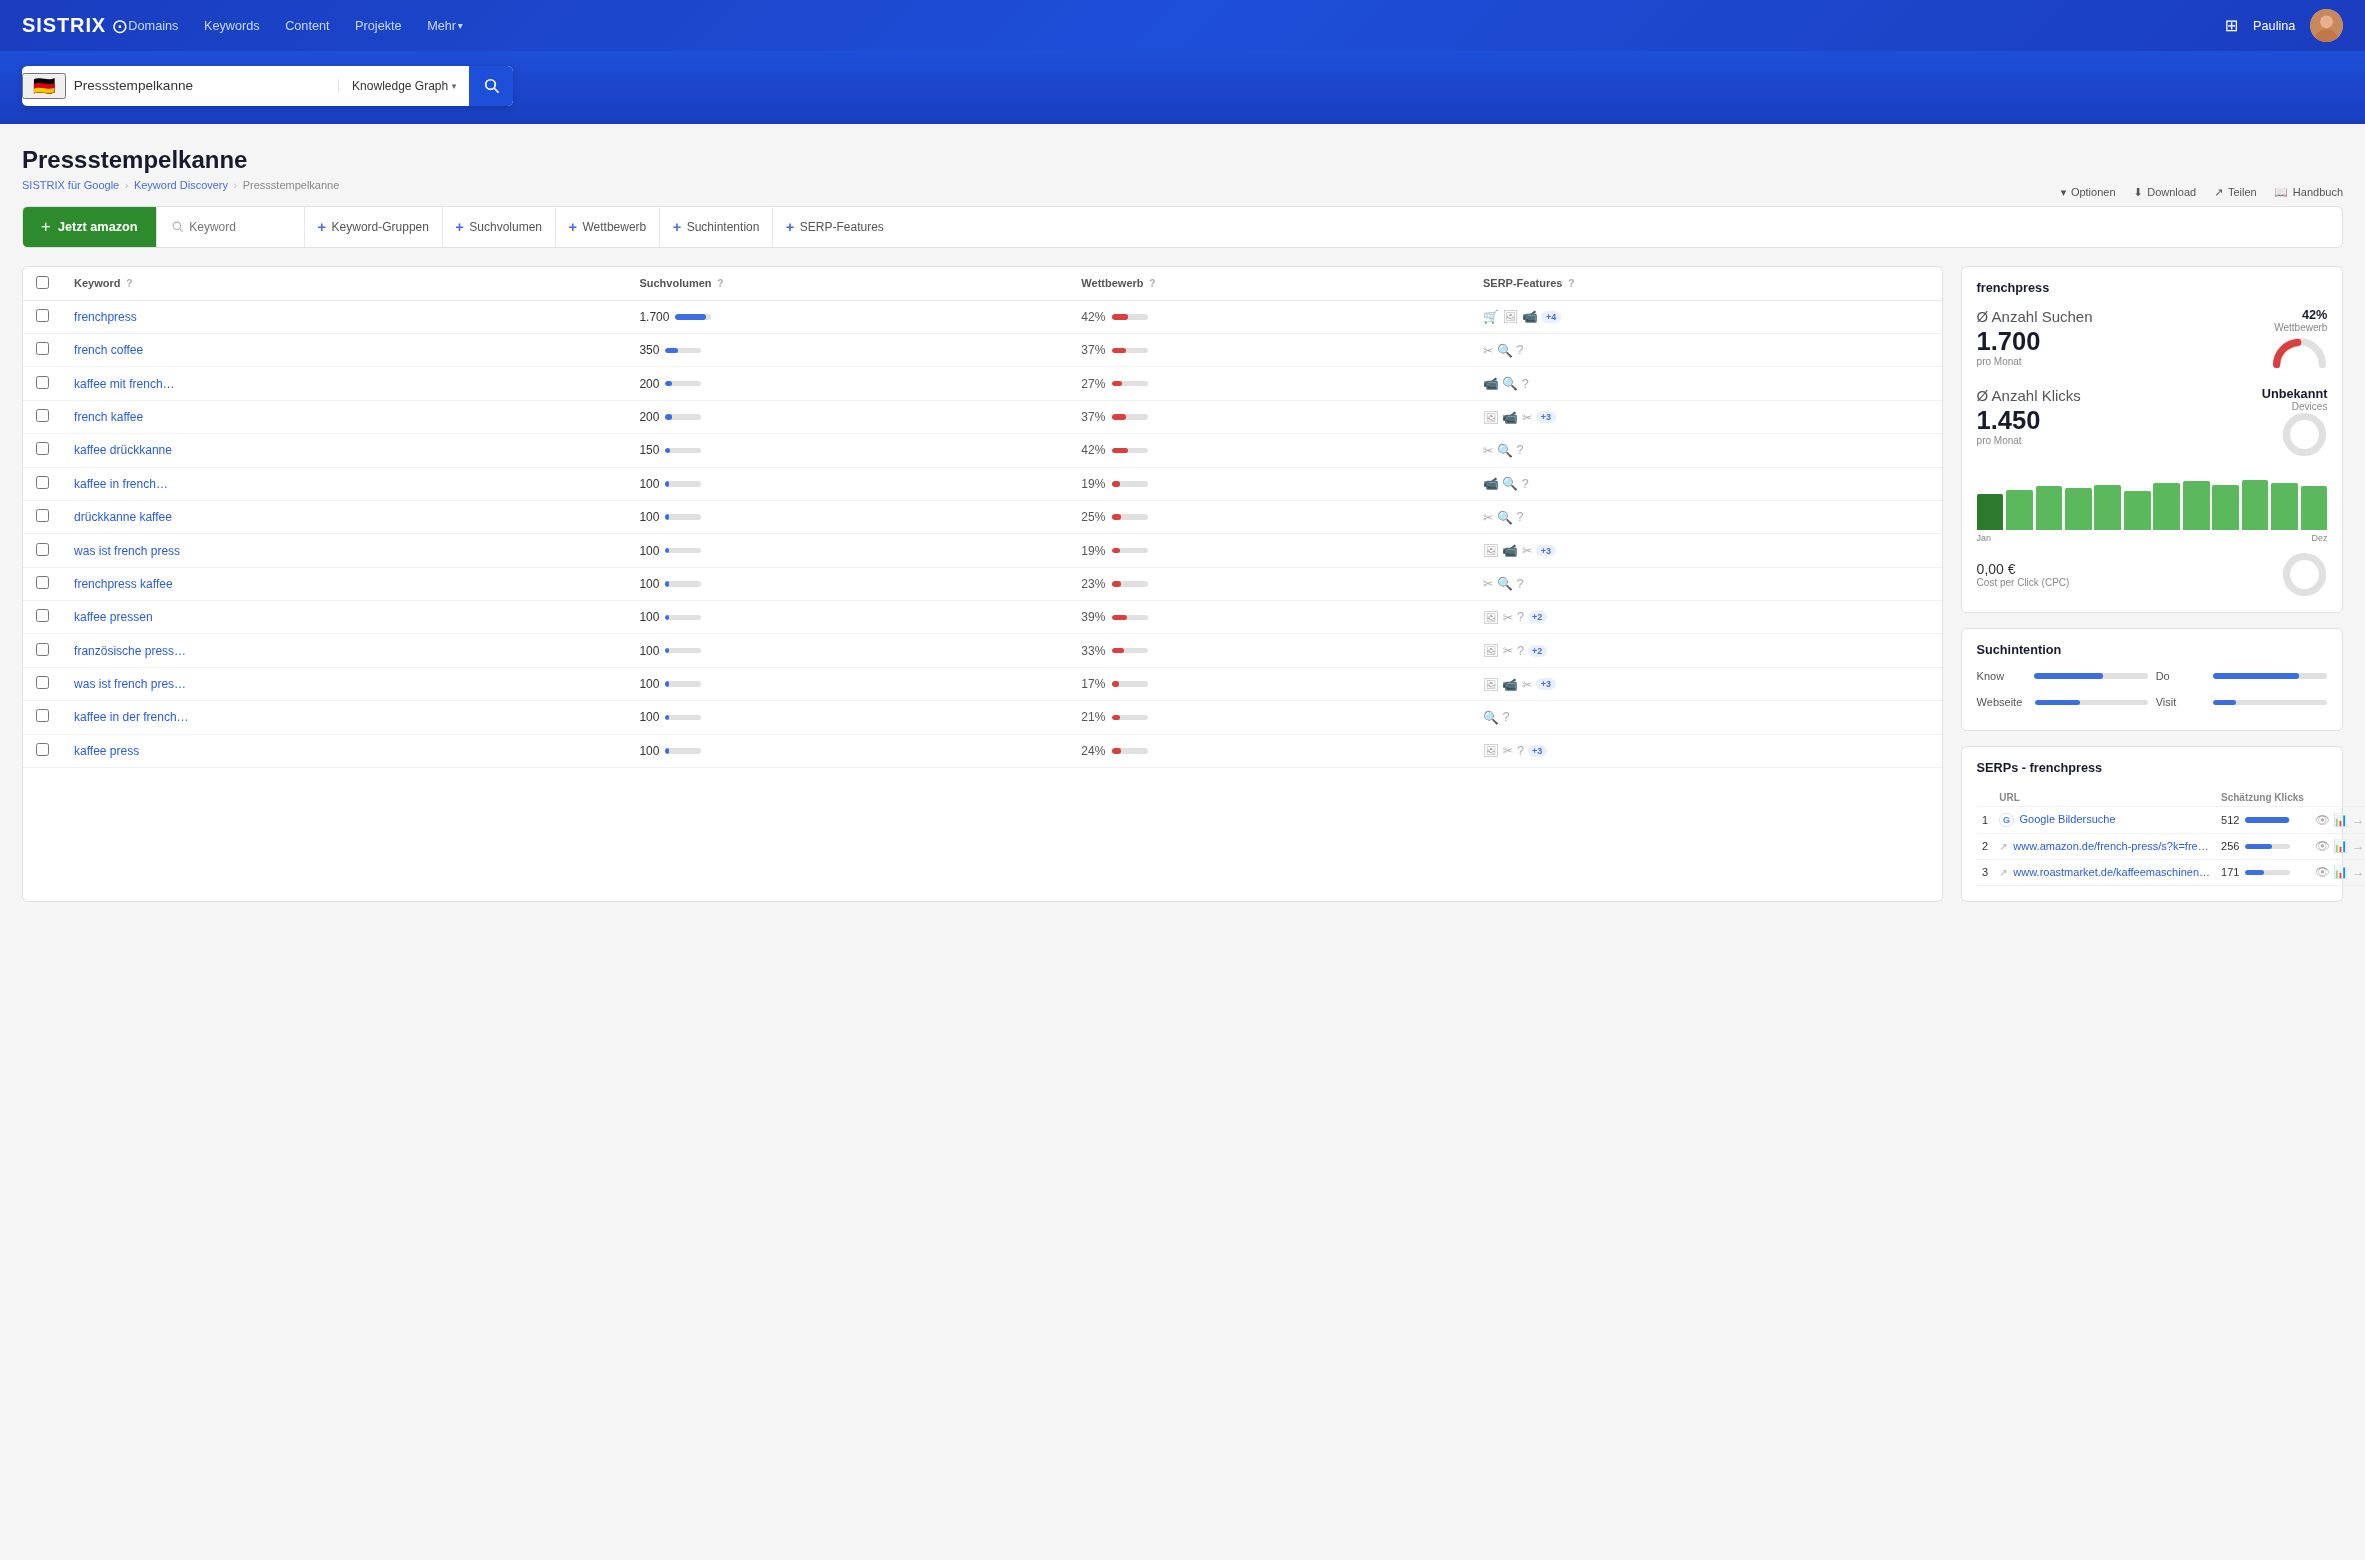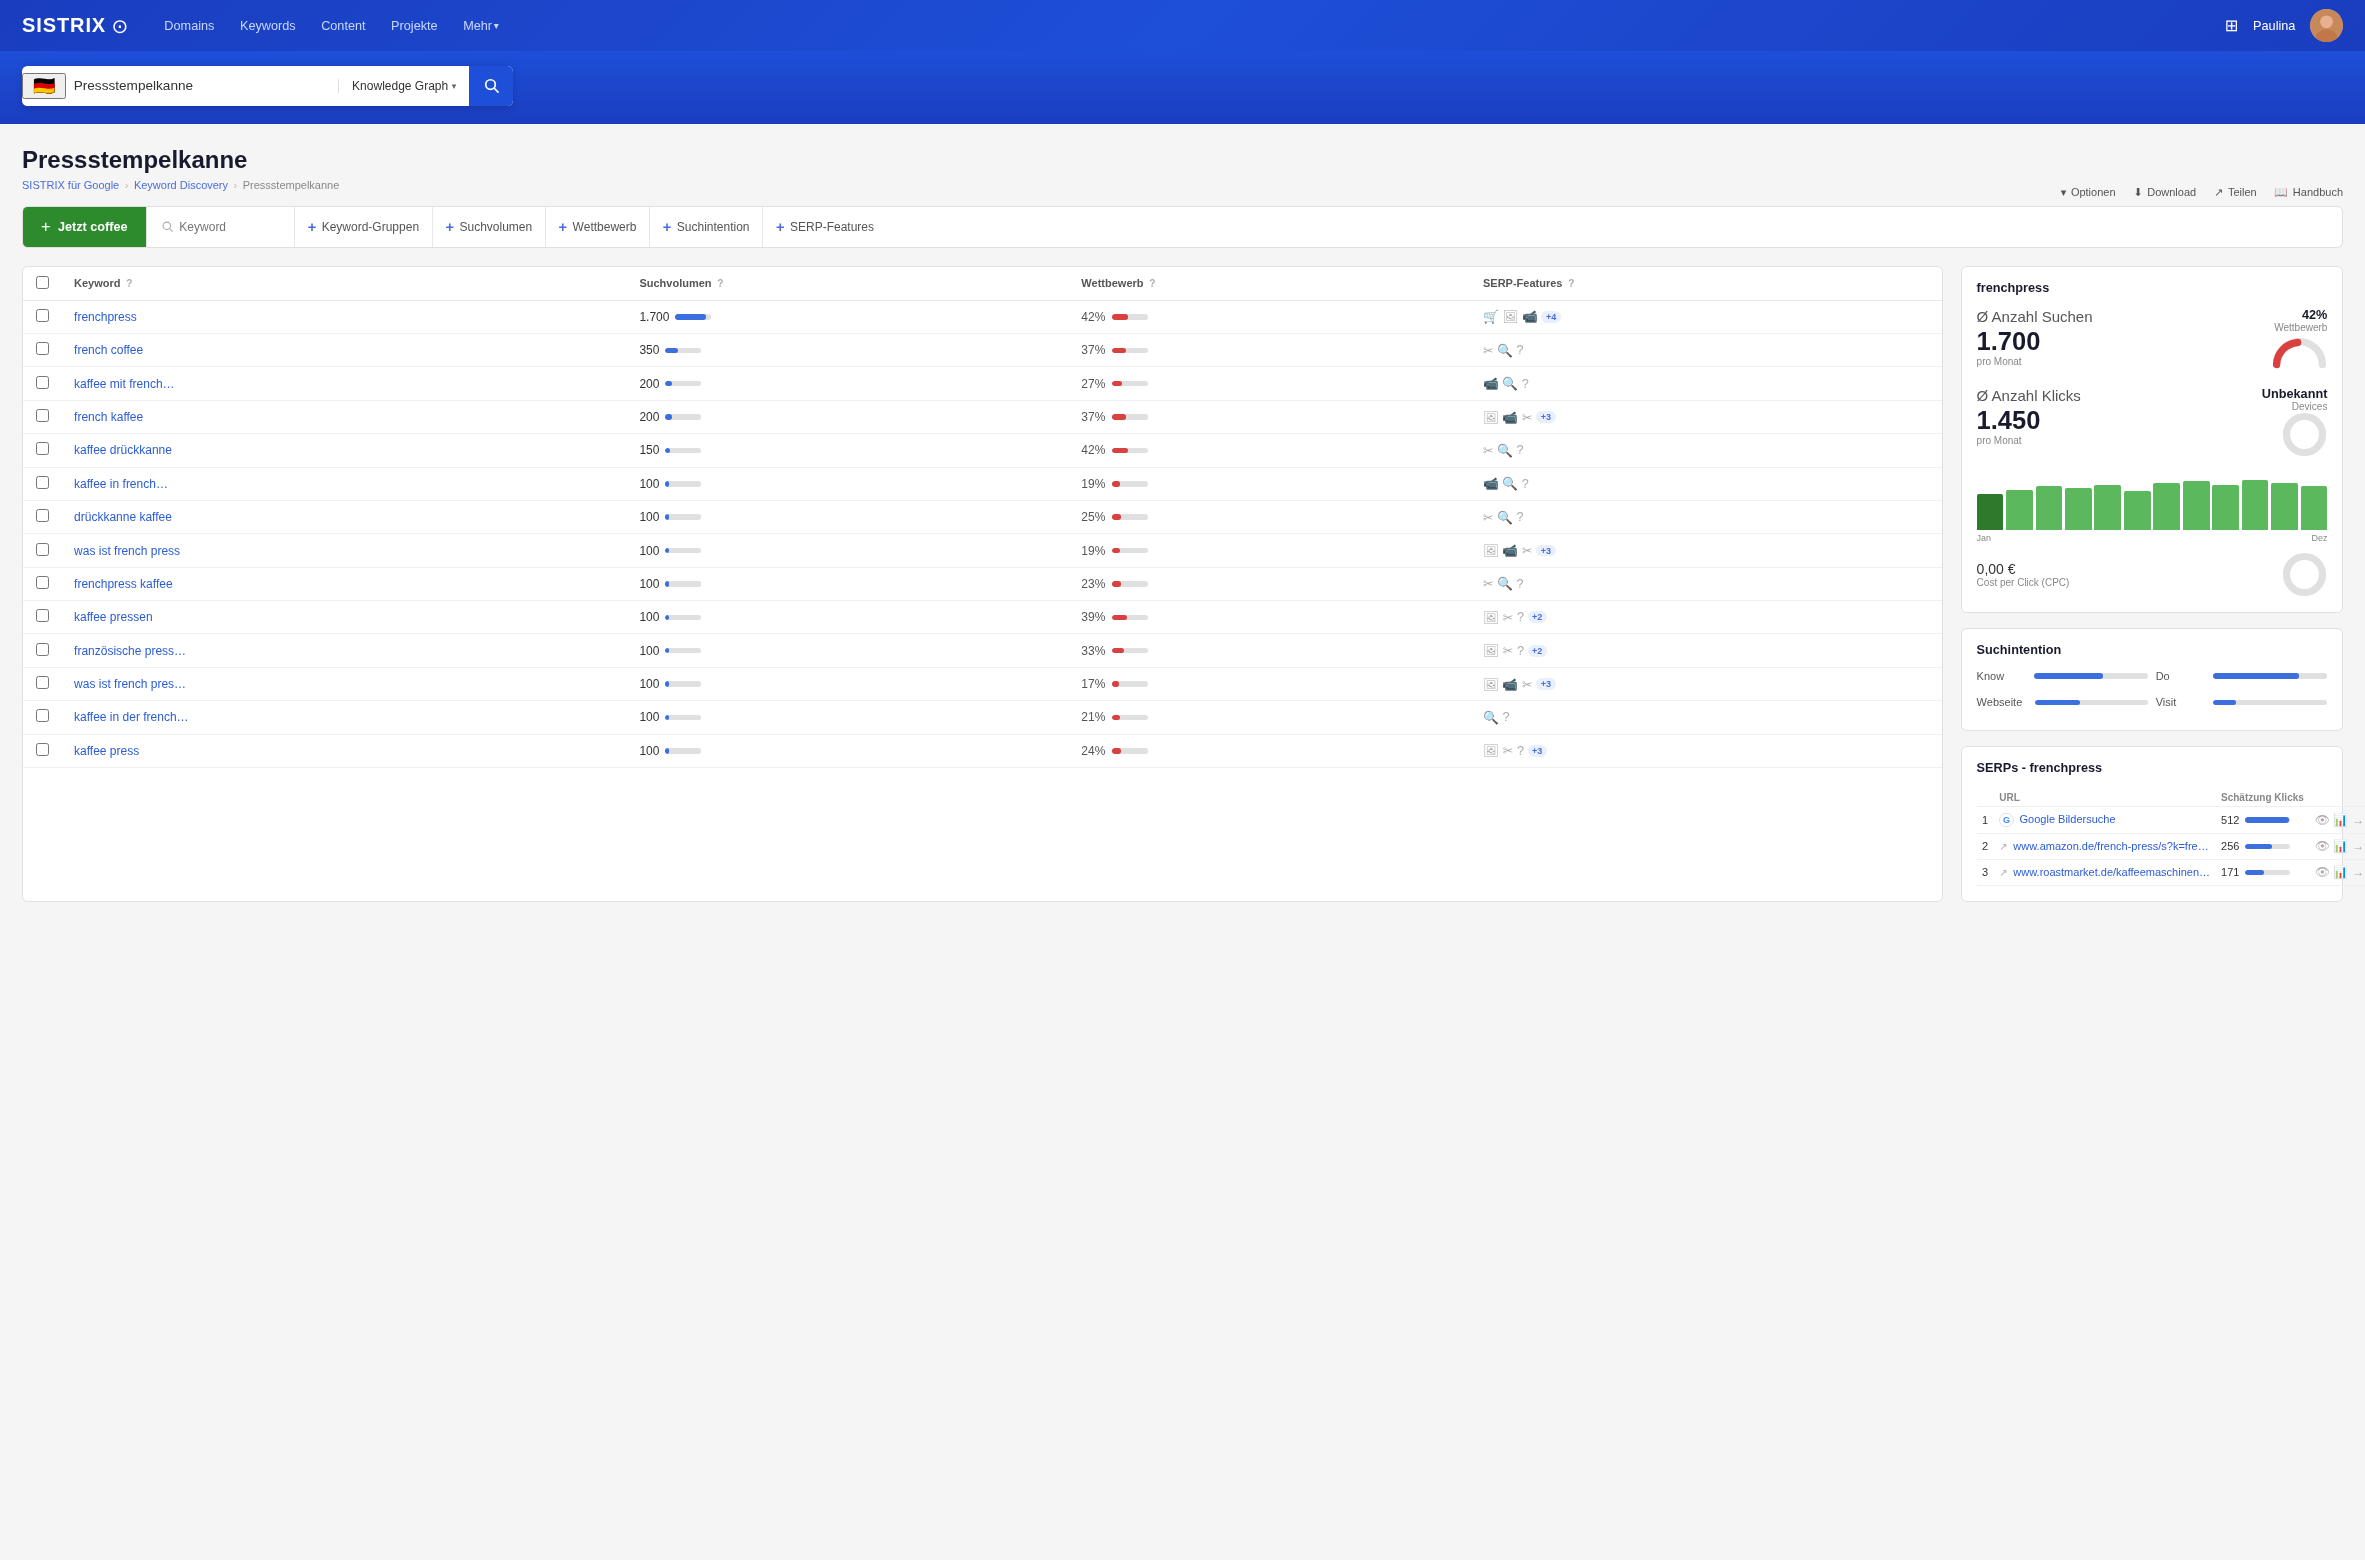--- a/index.html
+++ b/index.html
@@ -3,21 +3,21 @@
   <meta charset="utf-8">
   <style>
     * { box-sizing: border-box; margin: 0; padding: 0; }
     body { font-family: -apple-system, BlinkMacSystemFont, 'Segoe UI', Arial, sans-serif; font-size: 12px; background: #f5f5f5; color: #333; }
 
     
     .topnav {
       background: linear-gradient(135deg, #1a3dbf 0%, #1e4fd8 50%, #1a3dbf 100%);
       display: flex; align-items: center; padding: 0 22px; height: 51px;
     }
-    .logo { display: flex; align-items: center; margin-right: 36px; }
+    .logo { display: flex; align-items: center; }
     .logo-text { color: #fff; font-size: 20px; font-weight: 700; letter-spacing: 0.9px; margin-right: 5.5px; }
     .logo-icon { color: #fff; font-size: 20px; }
     .nav-links { display: flex; gap: 25.5px; flex: 1; }
     .nav-links a { color: #c8d8ff; font-size: 12.7px; text-decoration: none; cursor: pointer; }
     .nav-right { display: flex; align-items: center; gap: 14.6px; }
     .grid-icon { color: #fff; font-size: 16.4px; cursor: pointer; }
     .user-name { color: #fff; font-size: 12.7px; }
     .avatar { width: 33px; height: 33px; border-radius: 50%; background: #e0a080; display: flex; align-items: center; justify-content: center; overflow: hidden; }
 
     
@@ -210,21 +210,21 @@
       <div class="breadcrumb-action">
         <span>📖</span>
         <span>Handbuch</span>
       </div>
     </div>
   </div>
 
   <div class="filter-bar">
     <button class="filter-btn">
       <span class="plus">+</span>
-      <span>Jetzt coffee</span>
+      <span>Jetzt amazon</span>
     </button>
     <div class="filter-divider"></div>
     <div class="filter-search">
       <svg width="12.7" height="12.7" viewBox="0 0 24 24" fill="none" stroke="#aaa" stroke-width="2">
         <circle cx="11" cy="11" r="7"></circle>
           <line x1="16.5" y1="16.5" x2="22" y2="22"></line>
       </svg>
       <input type="text" style="border: none; outline: none; font-size: 12px; width: 100px;" placeholder="Keyword">
     </div>
     <div class="filter-group">

